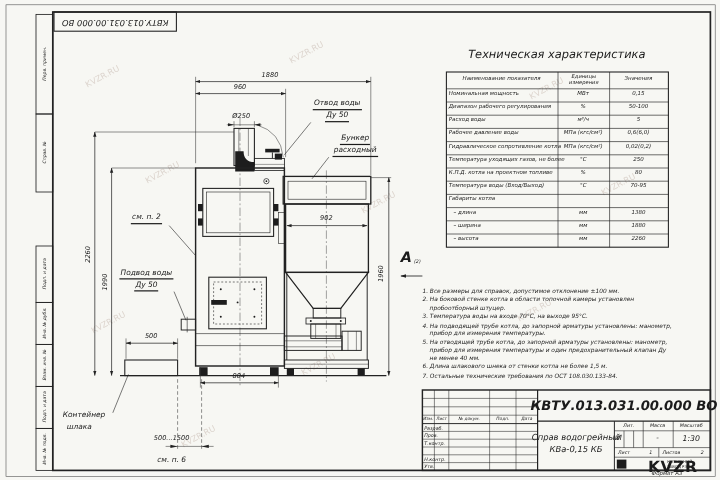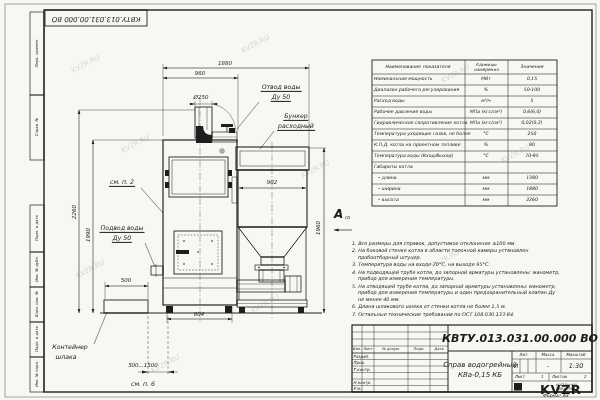--- a/index.html
+++ b/index.html
@@ -253,20 +253,21 @@
   <span class="t r180" style="left:96px;top:18px;font-size:7px;">КВТУ.013.031.00.000  ВО</span>
 
   <span class="t vr mbx" style="left:37px;top:53px">Перв. примен.</span>
   <span class="t vr mbx" style="left:37px;top:127px">Справ. №</span>
   <span class="t vr mbx" style="left:37px;top:228px">Подп. и дата</span>
   <span class="t vr mbx" style="left:37px;top:269px">Инв. № дубл.</span>
   <span class="t vr mbx" style="left:37px;top:304px">Взам. инв. №</span>
   <span class="t vr mbx" style="left:37px;top:339px">Подп. и дата</span>
   <span class="t vr mbx" style="left:37px;top:374px">Инв. № подл.</span>
 
+  <span class="t c" style="left:464px;top:46px;font-size:9.5px;">Техническая характеристика</span>
   <span class="t c th" style="left:418px;top:67px">Наименование показателя</span>
   <span class="t th" style="left:467px;top:62px;width:39px;white-space:normal;text-align:center;font-size:4.3px;line-height:1.2;">Единицы измерения</span>
   <span class="t c th" style="left:532px;top:67px">Значения</span>
 
   <span class="t tn" style="left:374px;top:77px">Номинальная мощность</span>
   <span class="t tn cx" style="left:486px;top:77px">МВт</span>
   <span class="t tn cx" style="left:532px;top:77px">0,15</span>
   <span class="t tn" style="left:374px;top:88px">Диапазон рабочего регулирования</span>
   <span class="t tn cx" style="left:486px;top:88px">%</span>
   <span class="t tn cx" style="left:532px;top:88px">50-100</span>

